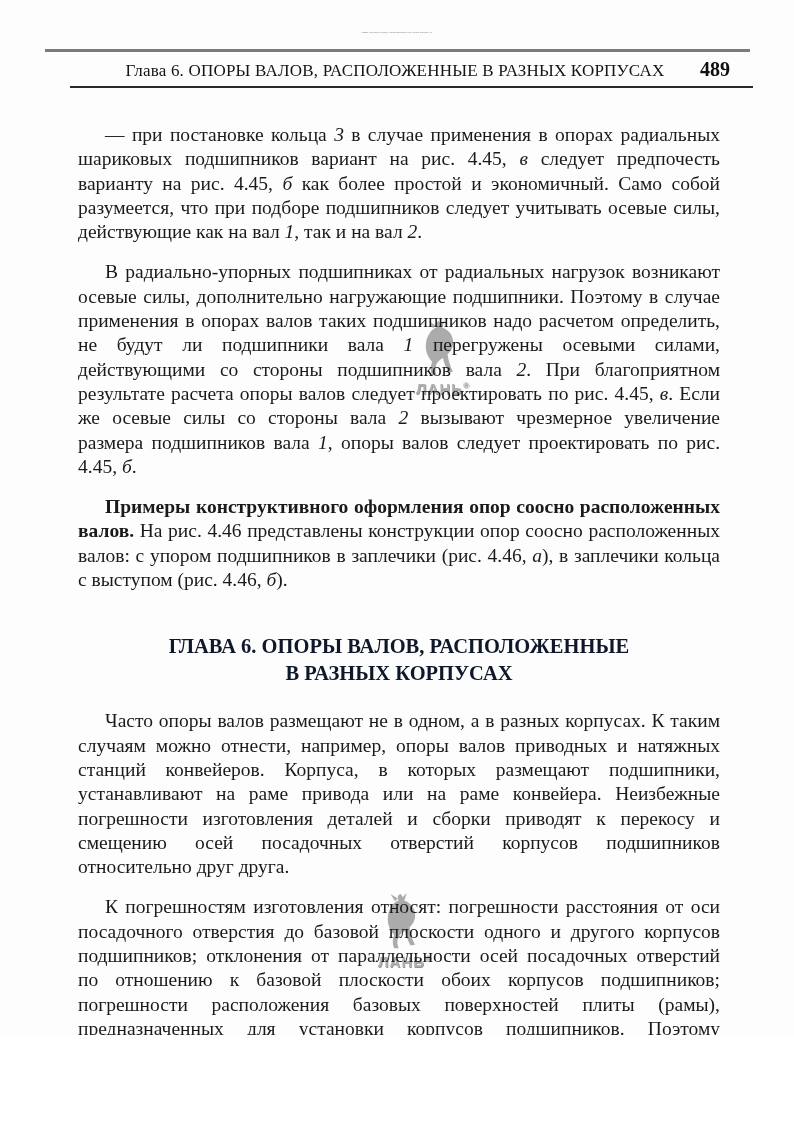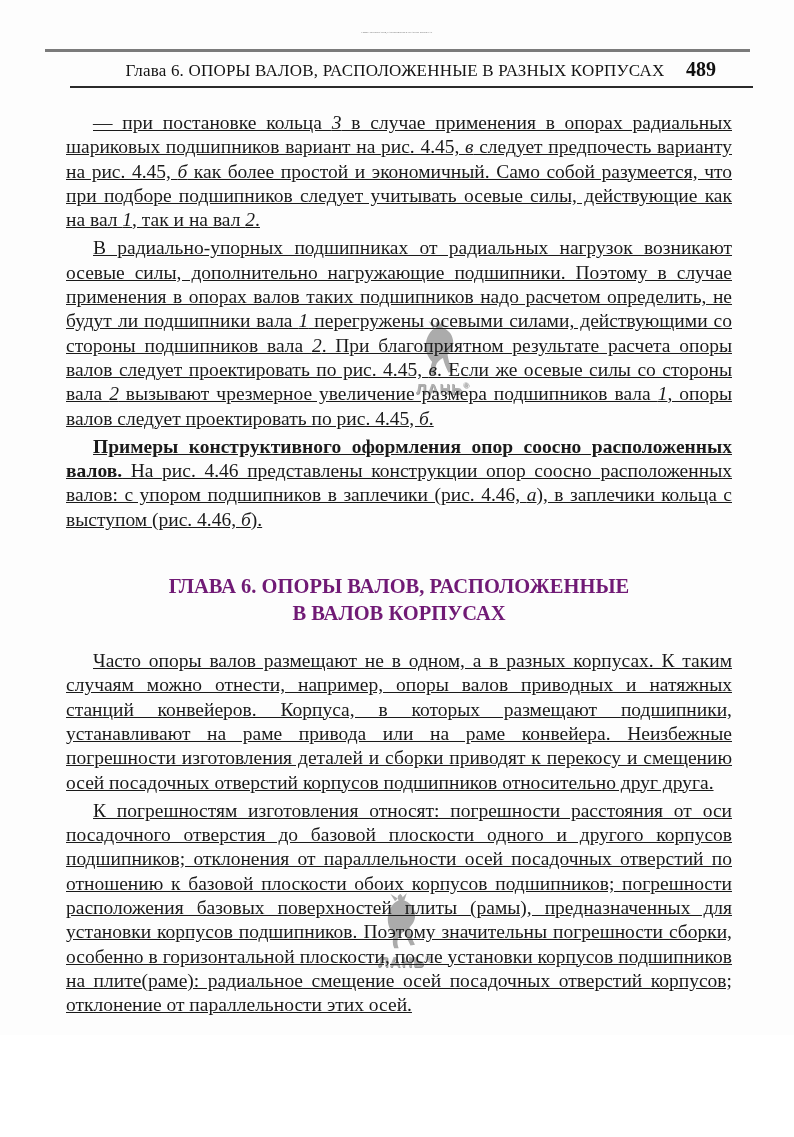--- a/index.html
+++ b/index.html
@@ -25,39 +25,39 @@
     position:absolute;top:49px;left:45px;width:705px;height:3px;
     background:#7b7b7b;
   }
   .running-head-title{
     position:absolute;top:61px;left:95px;width:600px;
     text-align:center;font-size:17px;letter-spacing:0.2px;color:#141414;
     white-space:nowrap;
   }
   .running-head-page{
     position:absolute;top:58px;left:686px;width:44px;
-    text-align:left;font-size:20px;font-weight:bold;color:#101010;
+    text-align:right;font-size:20px;font-weight:bold;color:#101010;
   }
   .rule-thin{
     position:absolute;top:86px;left:70px;width:683px;height:2px;
     background:#2a2a2a;
   }
   
   .body-text{
     position:absolute;top:107px;left:62px;width:674px;
     font-size:19.5px;line-height:24.3px;
     text-align:justify;
     z-index:1;
   }
-  .body-text p{margin:4px;text-indent:27px;text-decoration:underline;}
+  .body-text p{margin:16px;text-indent:27px;}
   .body-text p.continues{text-align-last:justify;}
   .chapter-heading{
     margin:41px 0 22px 0;
     text-align:center;text-indent:0;
-    font-weight:bold;font-size:20.5px;line-height:27px;color:#701a75;
+    font-weight:bold;font-size:20.5px;line-height:27px;color:#0f172a;
   }
   
   .watermark{
     position:absolute;width:78px;z-index:0;
     text-align:center;opacity:0.85;pointer-events:none;
   }
   .watermark.wm1{top:320px;left:404px;}
   .watermark.wm2{top:893px;left:366px;}
   .watermark svg{display:block;margin:0 auto;width:52px;height:58px;}
   .watermark .wm-label{
@@ -104,21 +104,21 @@
     <div class="wm-label"><span>ЛАНЬ</span><span class="wm-reg">®</span></div>
   </div>
 
   <div class="body-text">
     <p><span>— при постановке кольца </span><span style="font-style: italic;">3</span><span> в случае применения в опорах радиальных шариковых подшипников вариант на рис. 4.45, </span><span style="font-style: italic;">в</span><span> следует предпочесть варианту на рис. 4.45, </span><span style="font-style: italic;">б</span><span> как более простой и экономичный. Само собой разумеется, что при подборе подшипников следует учитывать осевые силы, действующие как на вал </span><span style="font-style: italic;">1</span><span>, так и на вал </span><span style="font-style: italic;">2</span><span>.</span></p>
     <p><span>В радиально-упорных подшипниках от радиальных нагрузок возникают осевые силы, дополнительно нагружающие подшипники. Поэтому в случае применения в опорах валов таких подшипников надо расчетом определить, не будут ли подшипники вала </span><span style="font-style: italic;">1</span><span> перегружены осевыми силами, действующими со стороны подшипников вала </span><span style="font-style: italic;">2</span><span>. При благоприятном результате расчета опоры валов следует проектировать по рис. 4.45, </span><span style="font-style: italic;">в</span><span>. Если же осевые силы со стороны вала </span><span style="font-style: italic;">2</span><span> вызывают чрезмерное увеличение размера подшипников вала </span><span style="font-style: italic;">1</span><span>, опоры валов следует проектировать по рис. 4.45, </span><span style="font-style: italic;">б</span><span>.</span></p>
     <p><span style="font-weight: bold;">Примеры конструктивного оформления опор соосно расположенных валов.</span><span> На рис. 4.46 представлены конструкции опор соосно расположенных валов: с упором подшипников в заплечики (рис. 4.46, </span><span style="font-style: italic;">а</span><span>), в заплечики кольца с выступом (рис. 4.46, </span><span style="font-style: italic;">б</span><span>).</span></p>
 
     <div class="chapter-heading">
       <div>ГЛАВА 6. ОПОРЫ ВАЛОВ, РАСПОЛОЖЕННЫЕ</div>
-      <div>В ВАЛОВ КОРПУСАХ</div>
+      <div>В РАЗНЫХ КОРПУСАХ</div>
     </div>
 
     <p><span>Часто опоры валов размещают не в одном, а в разных корпусах. К таким случаям можно отнести, например, опоры валов приводных и натяжных станций конвейеров. Корпуса, в которых размещают подшипники, устанавливают на раме привода или на раме конвейера. Неизбежные погрешности изготовления деталей и сборки приводят к перекосу и смещению осей посадочных отверстий корпусов подшипников относительно друг друга.</span></p>
     <p><span>К погрешностям изготовления относят: погрешности расстояния от оси посадочного отверстия до базовой плоскости одного и другого корпусов подшипников; отклонения от параллельности осей посадочных отверстий по отношению к базовой плоскости обоих корпусов подшипников; погрешности расположения базовых поверхностей плиты (рамы), предназначенных для установки корпусов подшипников. Поэтому значительны погрешности сборки, особенно в горизонтальной плоскости, после установки корпусов подшипников на плите(раме): радиальное смещение осей посадочных отверстий корпусов; отклонение от параллельности этих осей.</span></p>
   </div>
 
   <div class="bottom-bar"></div>
 
 </div>
 

